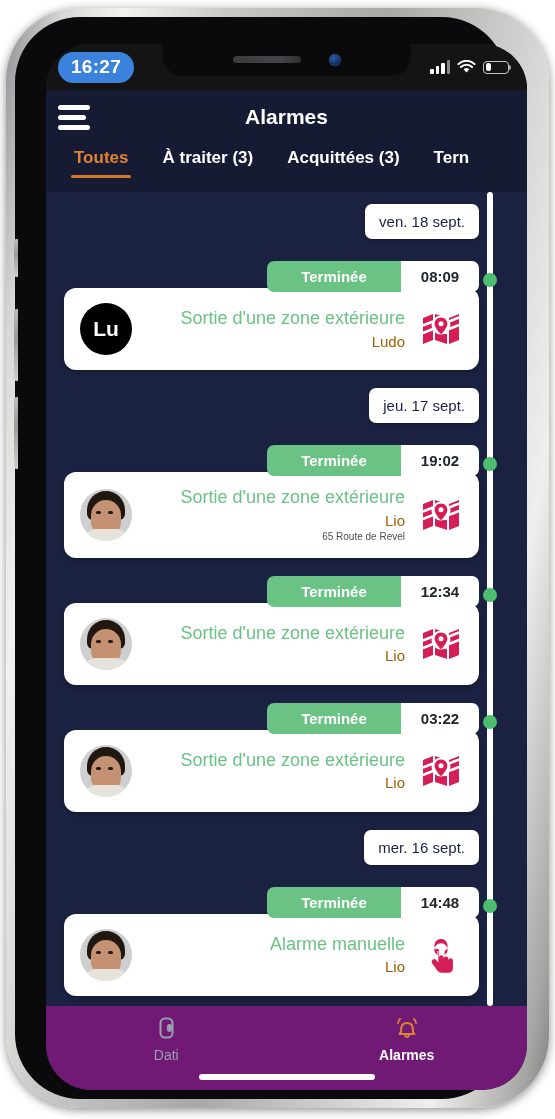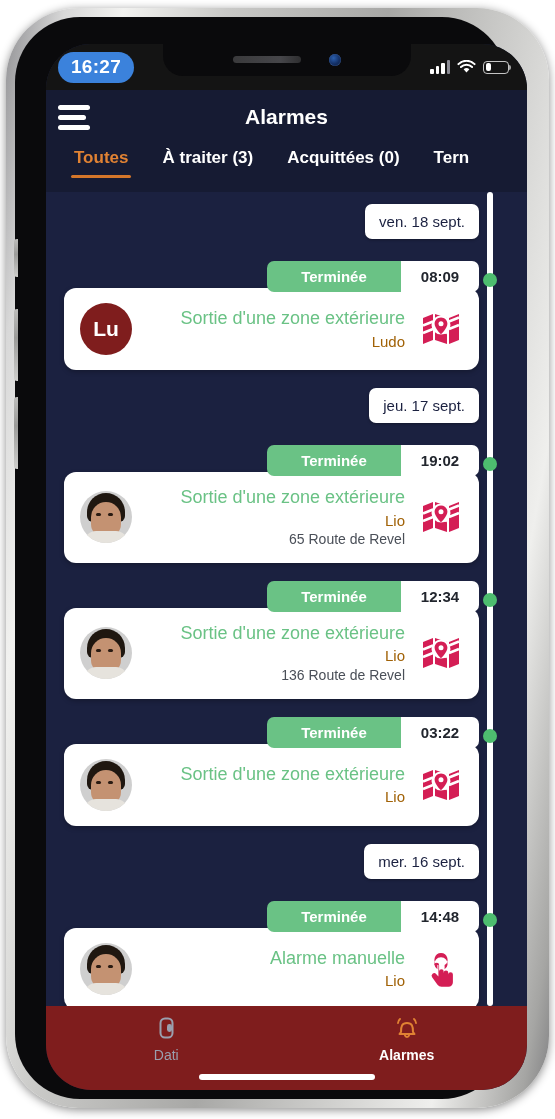--- a/index.html
+++ b/index.html
@@ -288,21 +288,21 @@
     width: 52px; height: 52px;
     border-radius: 50%;
     flex: 0 0 52px;
     display: flex;
     align-items: center;
     justify-content: center;
     overflow: hidden;
     position: relative;
   }
   .avatar.initials {
-    background: #7f1d1d;
+    background: #000000;
     color: #ffffff;
     font-size: 21px;
     font-weight: bold;
   }
   .avatar.photo { background: #cfcfcf; }
   
   .face-hair {
     position:absolute; left:7px; top:2px; width:38px; height:29px;
     background:#1f1710; border-radius: 19px 19px 6px 6px;
   }
@@ -328,21 +328,21 @@
     margin-bottom: 2px;
   }
   .alarm-person {
     color: #a16207;
     font-size: 15px;
     font-weight: normal;
     line-height: 1.3;
   }
   .alarm-address {
     color: #4a4f58;
-    font-size: 14px;
+    font-size: 10px;
     line-height: 1.35;
   }
   .alarm-icon {
     flex: 0 0 auto;
     width: 44px; height: 44px;
     display: flex;
     align-items: center;
     justify-content: center;
     cursor: pointer;
   }
@@ -354,21 +354,21 @@
     border-radius: 50%;
     background: #4dbd6f;
     z-index: 6;
   }
 
   
   .bottom-nav {
     position: absolute;
     left: 0; right: 0; bottom: 0;
     height: 84px;
-    background: #7f1d1d;
+    background: #701a75;
     display: flex;
     z-index: 30;
   }
   .nav-item {
     flex: 1;
     display: flex;
     flex-direction: column;
     align-items: center;
     justify-content: flex-start;
     padding-top: 8px;
@@ -432,21 +432,21 @@
           <span></span>
             <span></span>
             <span></span>
         </div>
         <div class="app-title">Alarmes</div>
       </div>
 
       <div class="tabs" id="tabs">
           <div class="tab active">Toutes</div>
           <div class="tab">À traiter (3)</div>
-          <div class="tab">Acquittées (0)</div>
+          <div class="tab">Acquittées (3)</div>
           <div class="tab">Tern</div>
         </div>
 
       <div class="content">
         <div class="timeline-line"></div>
         <div class="feed" id="feed">
             <div class="date-row">
               <div class="date-pill">ven. 18 sept.</div>
             </div>
             <div class="alarm-block">
@@ -519,21 +519,20 @@
                 <div class="avatar photo">
                   <div class="face-hair"></div>
                   <div class="face-skin"></div>
                   <div class="face-eye l"></div>
                   <div class="face-eye r"></div>
                   <div class="face-shirt"></div>
                 </div>
                 <div class="alarm-info">
                   <div class="alarm-type">Sortie d'une zone extérieure</div>
                   <div class="alarm-person">Lio</div>
-                  <div class="alarm-address">136 Route de Revel</div>
                 </div>
                 <div class="alarm-icon">
                   <svg width="40" height="40" viewBox="0 0 40 40">
                     <path d="M2 9 L12 5 L12 31 L2 35 Z" fill="#d41e55"></path>
                     <path d="M14 5 L26 9 L26 35 L14 31 Z" fill="#d41e55"></path>
                     <path d="M28 9 L38 5 L38 31 L28 35 Z" fill="#d41e55"></path>
                     <path d="M2 16.5 L12 12.5 M2 24 L12 20 M14 12.5 L26 16.5 M14 20 L26 24 M28 12.5 L38 8.5 M28 20 L38 16" stroke="#ffffff" stroke-width="2.6"></path>
                     <circle cx="20" cy="16" r="9.5" fill="#ffffff"></circle>
                     <path d="M20 8.5 c-3.6 0-6.4 2.8-6.4 6.3 0 4.6 6.4 10.5 6.4 10.5 s6.4-5.9 6.4-10.5 c0-3.5-2.8-6.3-6.4-6.3 z" fill="#d41e55"></path>
                     <circle cx="20" cy="14.8" r="2.5" fill="#ffffff"></circle>

